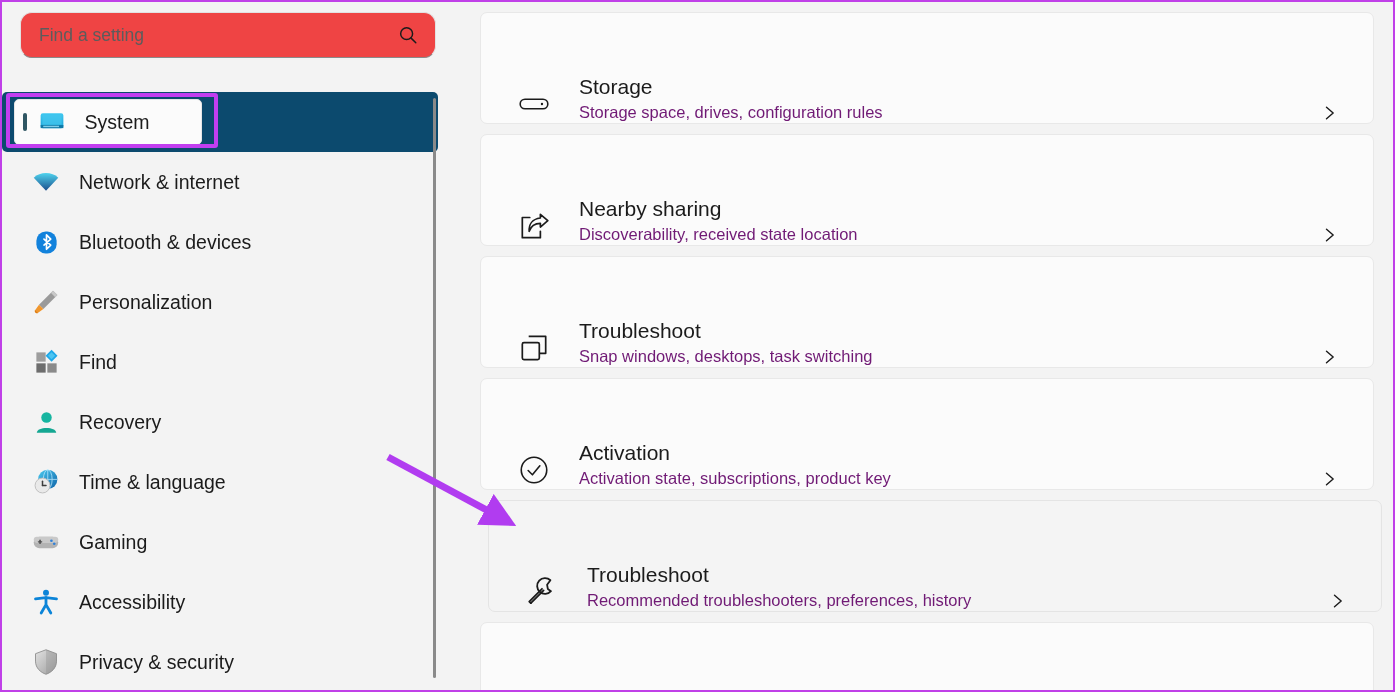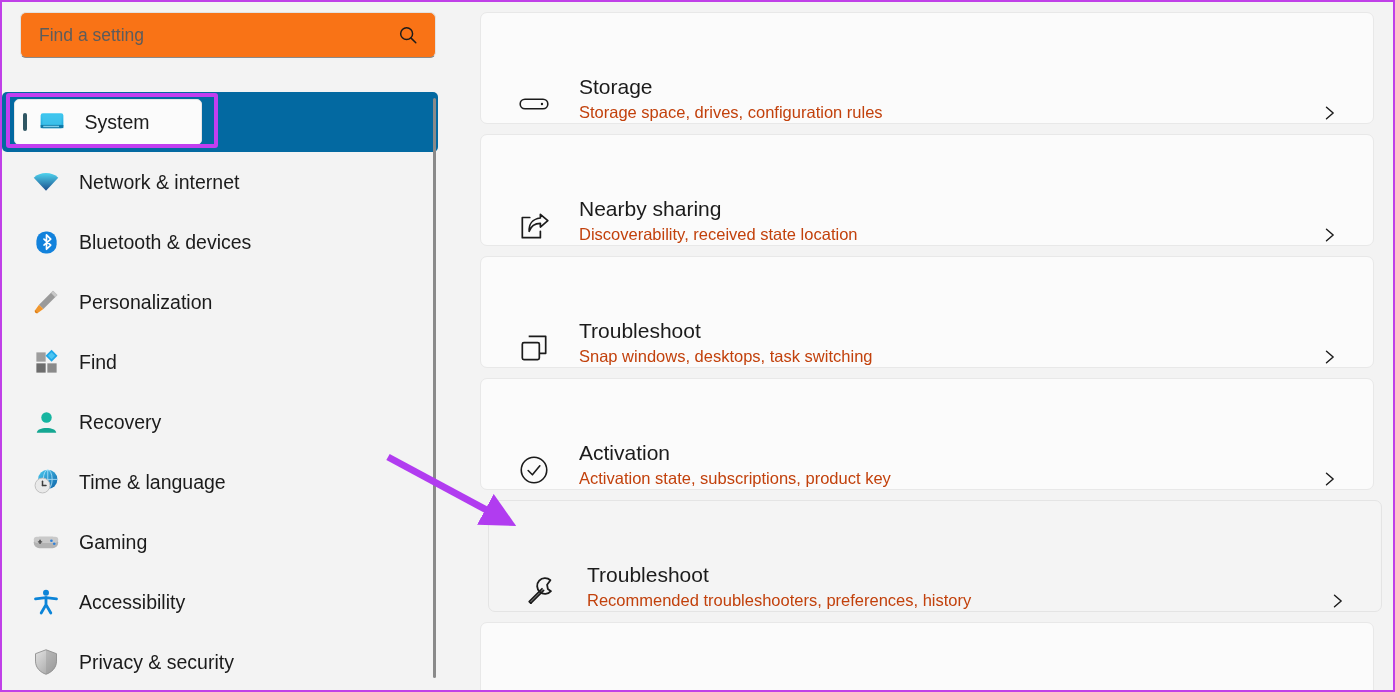--- a/index.html
+++ b/index.html
@@ -23,24 +23,24 @@
     width:468px; height:100%;
     background:#f3f3f3;
   }
   #search-wrap {
     position:absolute; left:18px; top:10px;
     width:416px; height:46px;
   }
   #search-box {
     position:relative;
     width:100%; height:100%;
-    background:#f97316;
+    background:#ef4444;
     border:1px solid #e2e2e2;
     border-bottom:1px solid #8a8a8a;
-    border-radius:6px;
+    border-radius:12px;
     display:flex; align-items:center;
   }
   #search-input {
     border:none; outline:none; background:transparent;
     font-family:"Liberation Sans", sans-serif;
     font-size:17.5px; color:#1b1b1b;
     padding-left:18px; width:330px;
   }
   #search-input::placeholder { color:#5c5c5c; }
   .search-icon {
@@ -52,21 +52,21 @@
   
   #navlist { position:absolute; left:0; top:90px; width:436px; }
   .nav-item {
     position:relative;
     height:60px;
     display:flex; align-items:center;
     padding-left:12px;
     border-radius:5px;
     margin:0 0 0 0;
   }
-  .nav-item.selected { background:#0369a1; }
+  .nav-item.selected { background:#0c4a6e; }
   .nav-inner {
     display:flex; align-items:center;
     height:46px; width:188px;
     border-radius:5px;
     padding-left:8px;
   }
   .nav-item.selected .nav-inner {
     background:#fbfbfb;
     border:1px solid #e6e6e6;
   }
@@ -138,21 +138,21 @@
   }
   .card-text { flex:1; }
   .card-title {
     font-size:21px;
     color:#1b1b1b;
     line-height:1.25;
     margin-bottom:2px;
   }
   .card-sub {
     font-size:16.5px;
-    color:#c2410c;
+    color:#701a75;
     line-height:1.25;
   }
   .chev {
     width:20px; height:20px;
     margin-right:34px;
     flex:none;
   }
 
   
   #arrow-overlay {

